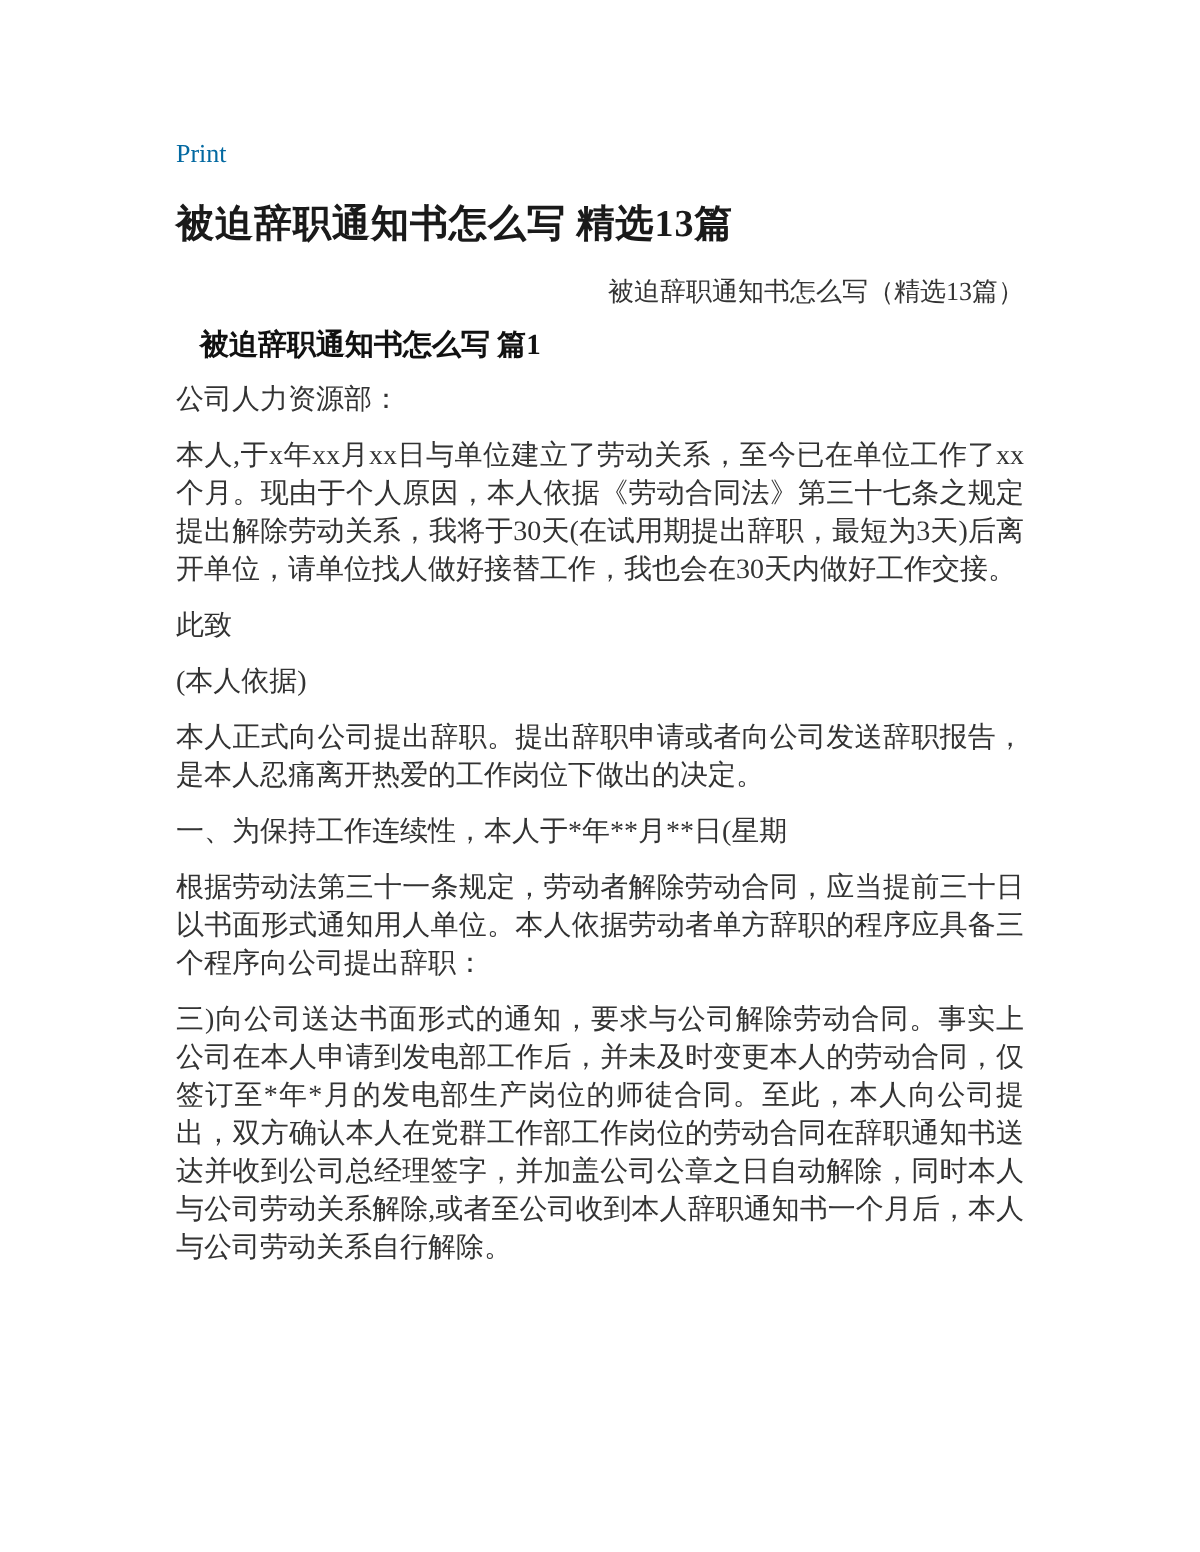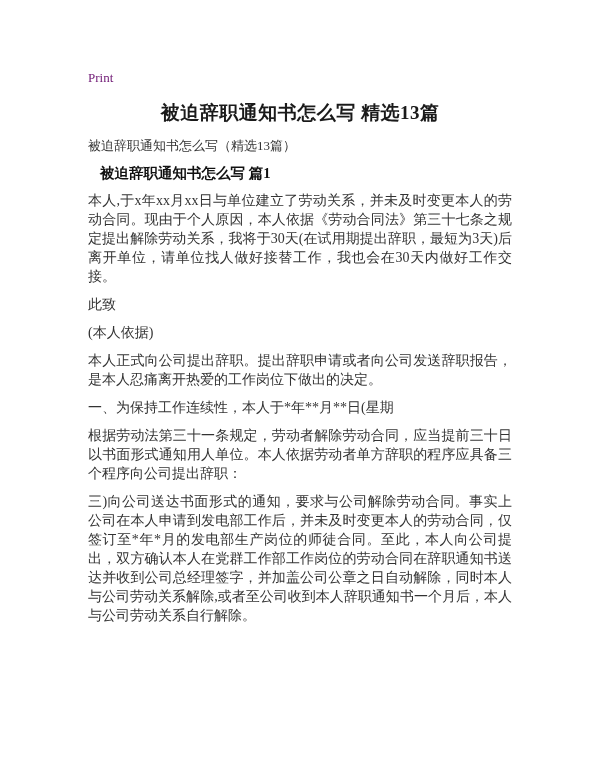--- a/index.html
+++ b/index.html
@@ -15,38 +15,39 @@
     color: #333333;
   }
   .doc {
     padding: 68px 88px 0 88px;
     box-sizing: border-box;
     width: 600px;
   }
   .print-link {
     font-size: 13px;
     line-height: 15px;
-    color: #701a75;
+    color: #0369a1;
     cursor: pointer;
     display: inline-block;
   }
   .page-title {
     font-size: 19px;
     line-height: 24px;
     font-weight: bold;
-    text-align: center;
+    text-align: left;
     color: #1a1a1a;
     margin: 15px 0 0 0;
     letter-spacing: 0.5px;
   }
   .page-subtitle {
     font-size: 13px;
     line-height: 16px;
     margin: 13px 0 0 0;
     color: #333333;
+    text-align: right;
   }
   .section-heading {
     font-size: 14.5px;
     line-height: 17px;
     font-weight: bold;
     color: #111111;
     margin: 11px 0 0 12px;
   }
   .para {
     font-size: 14px;
@@ -65,22 +66,23 @@
 <div class="doc">
 
   <div class="print-link">Print</div>
 
   <h1 class="page-title">被迫辞职通知书怎么写 精选13篇</h1>
 
   <p class="page-subtitle">被迫辞职通知书怎么写（精选13篇）</p>
 
   <h2 class="section-heading">被迫辞职通知书怎么写 篇1</h2>
 
+  <p class="para single">公司人力资源部：</p>
 
-  <p class="para">本人,于x年xx月xx日与单位建立了劳动关系，并未及时变更本人的劳动合同。现由于个人原因，本人依据《劳动合同法》第三十七条之规定提出解除劳动关系，我将于30天(在试用期提出辞职，最短为3天)后离开单位，请单位找人做好接替工作，我也会在30天内做好工作交接。</p>
+  <p class="para">本人,于x年xx月xx日与单位建立了劳动关系，至今已在单位工作了xx个月。现由于个人原因，本人依据《劳动合同法》第三十七条之规定提出解除劳动关系，我将于30天(在试用期提出辞职，最短为3天)后离开单位，请单位找人做好接替工作，我也会在30天内做好工作交接。</p>
 
 
   <p class="para single">此致</p>
 
   <p class="para single">(本人依据)</p>
 
 
 
 
   <p class="para">本人正式向公司提出辞职。提出辞职申请或者向公司发送辞职报告，是本人忍痛离开热爱的工作岗位下做出的决定。</p>

